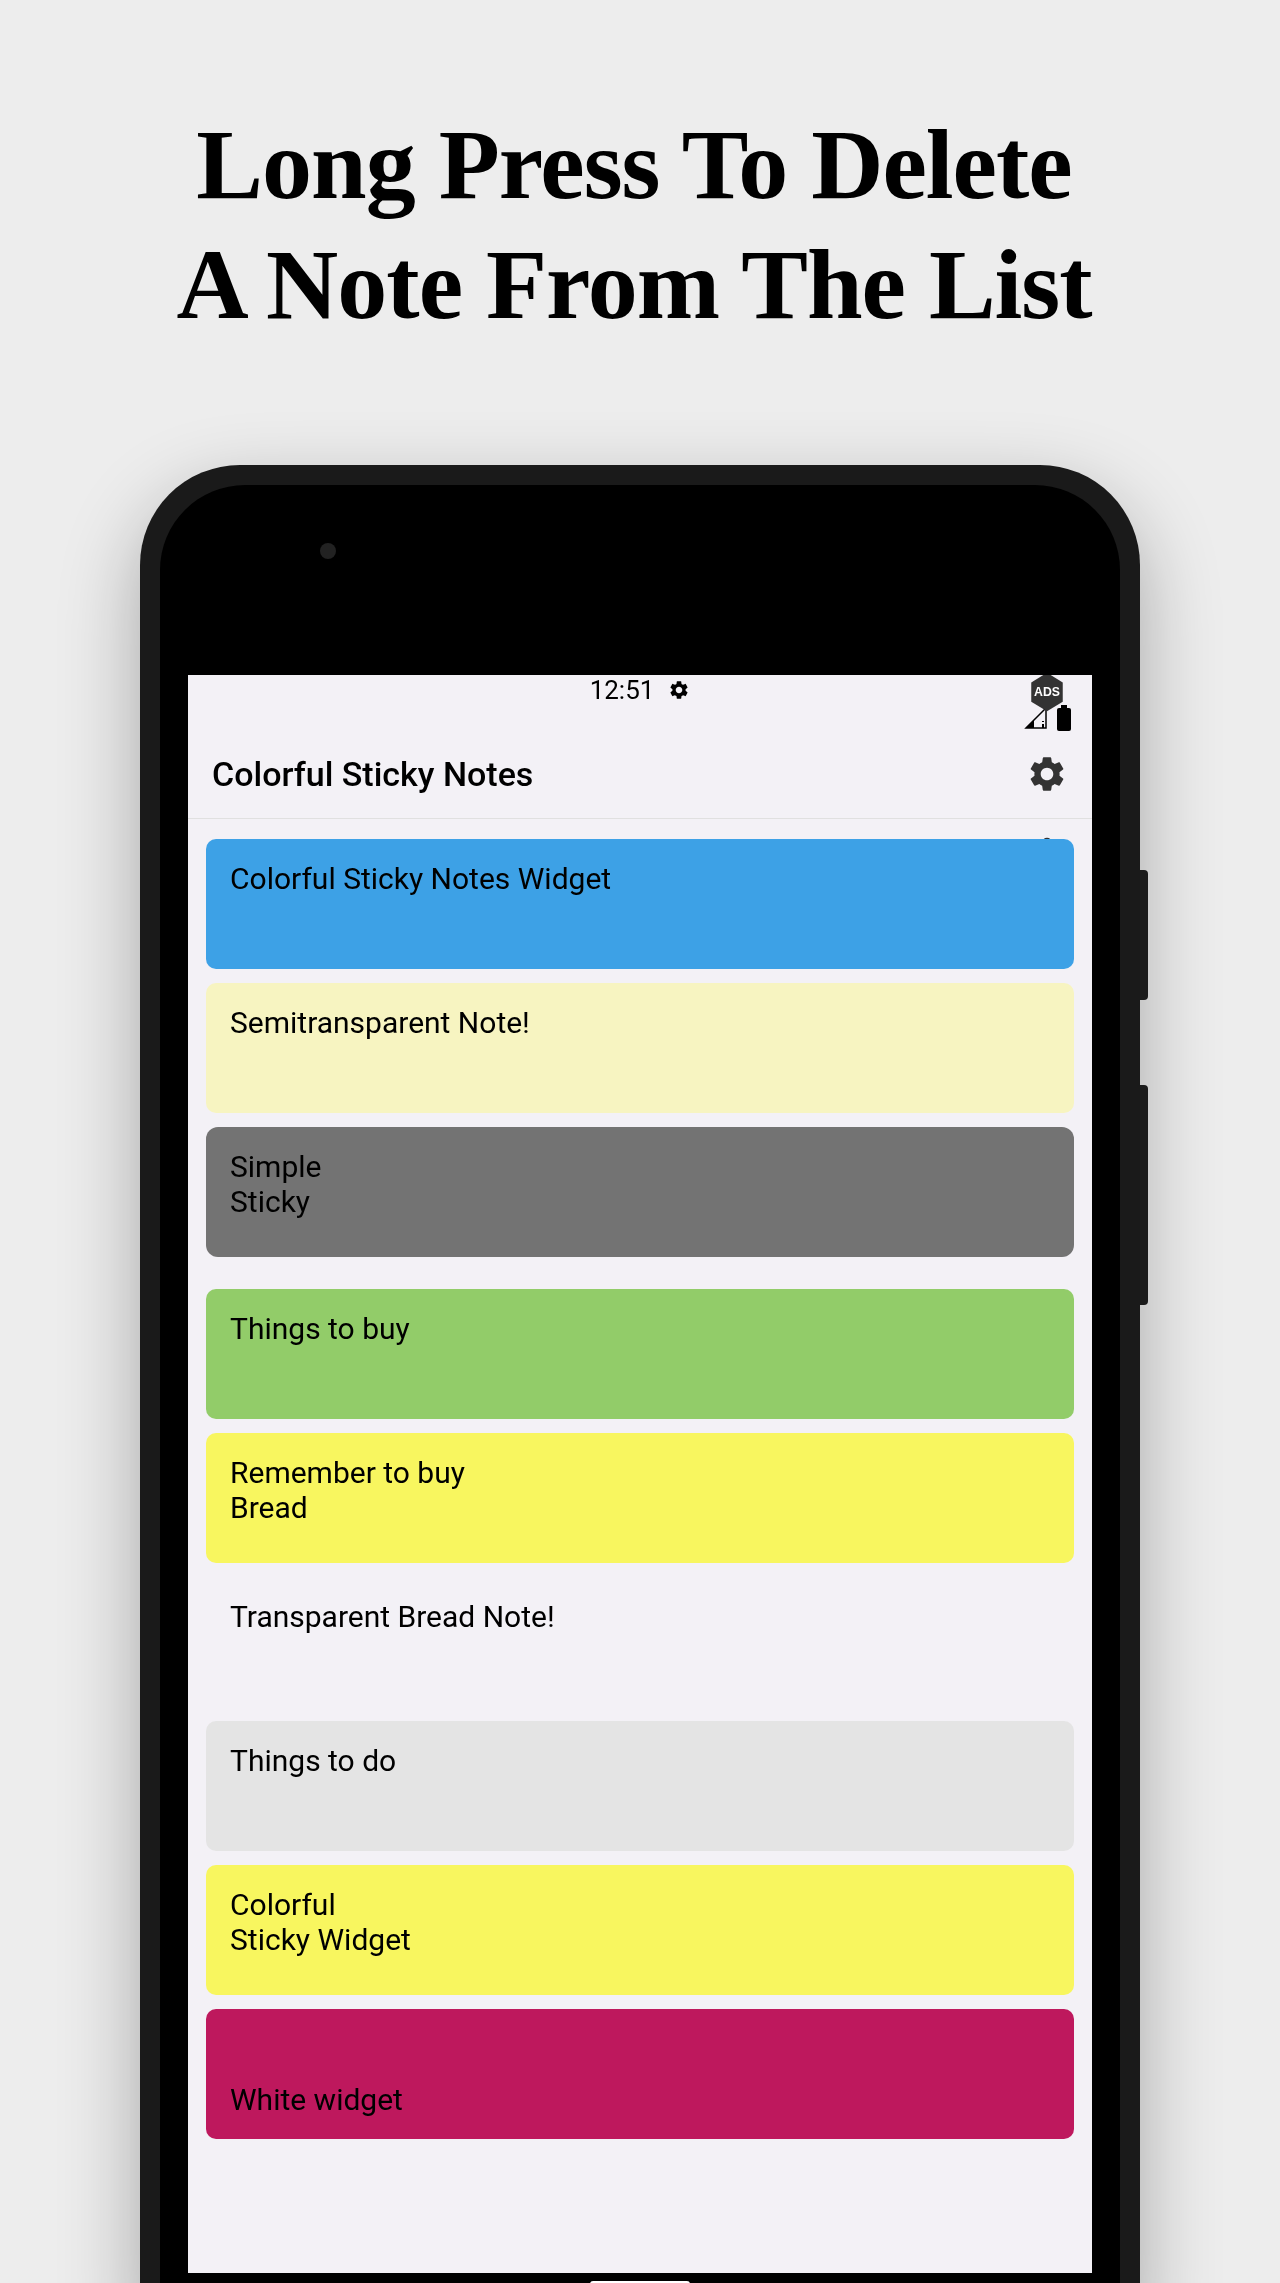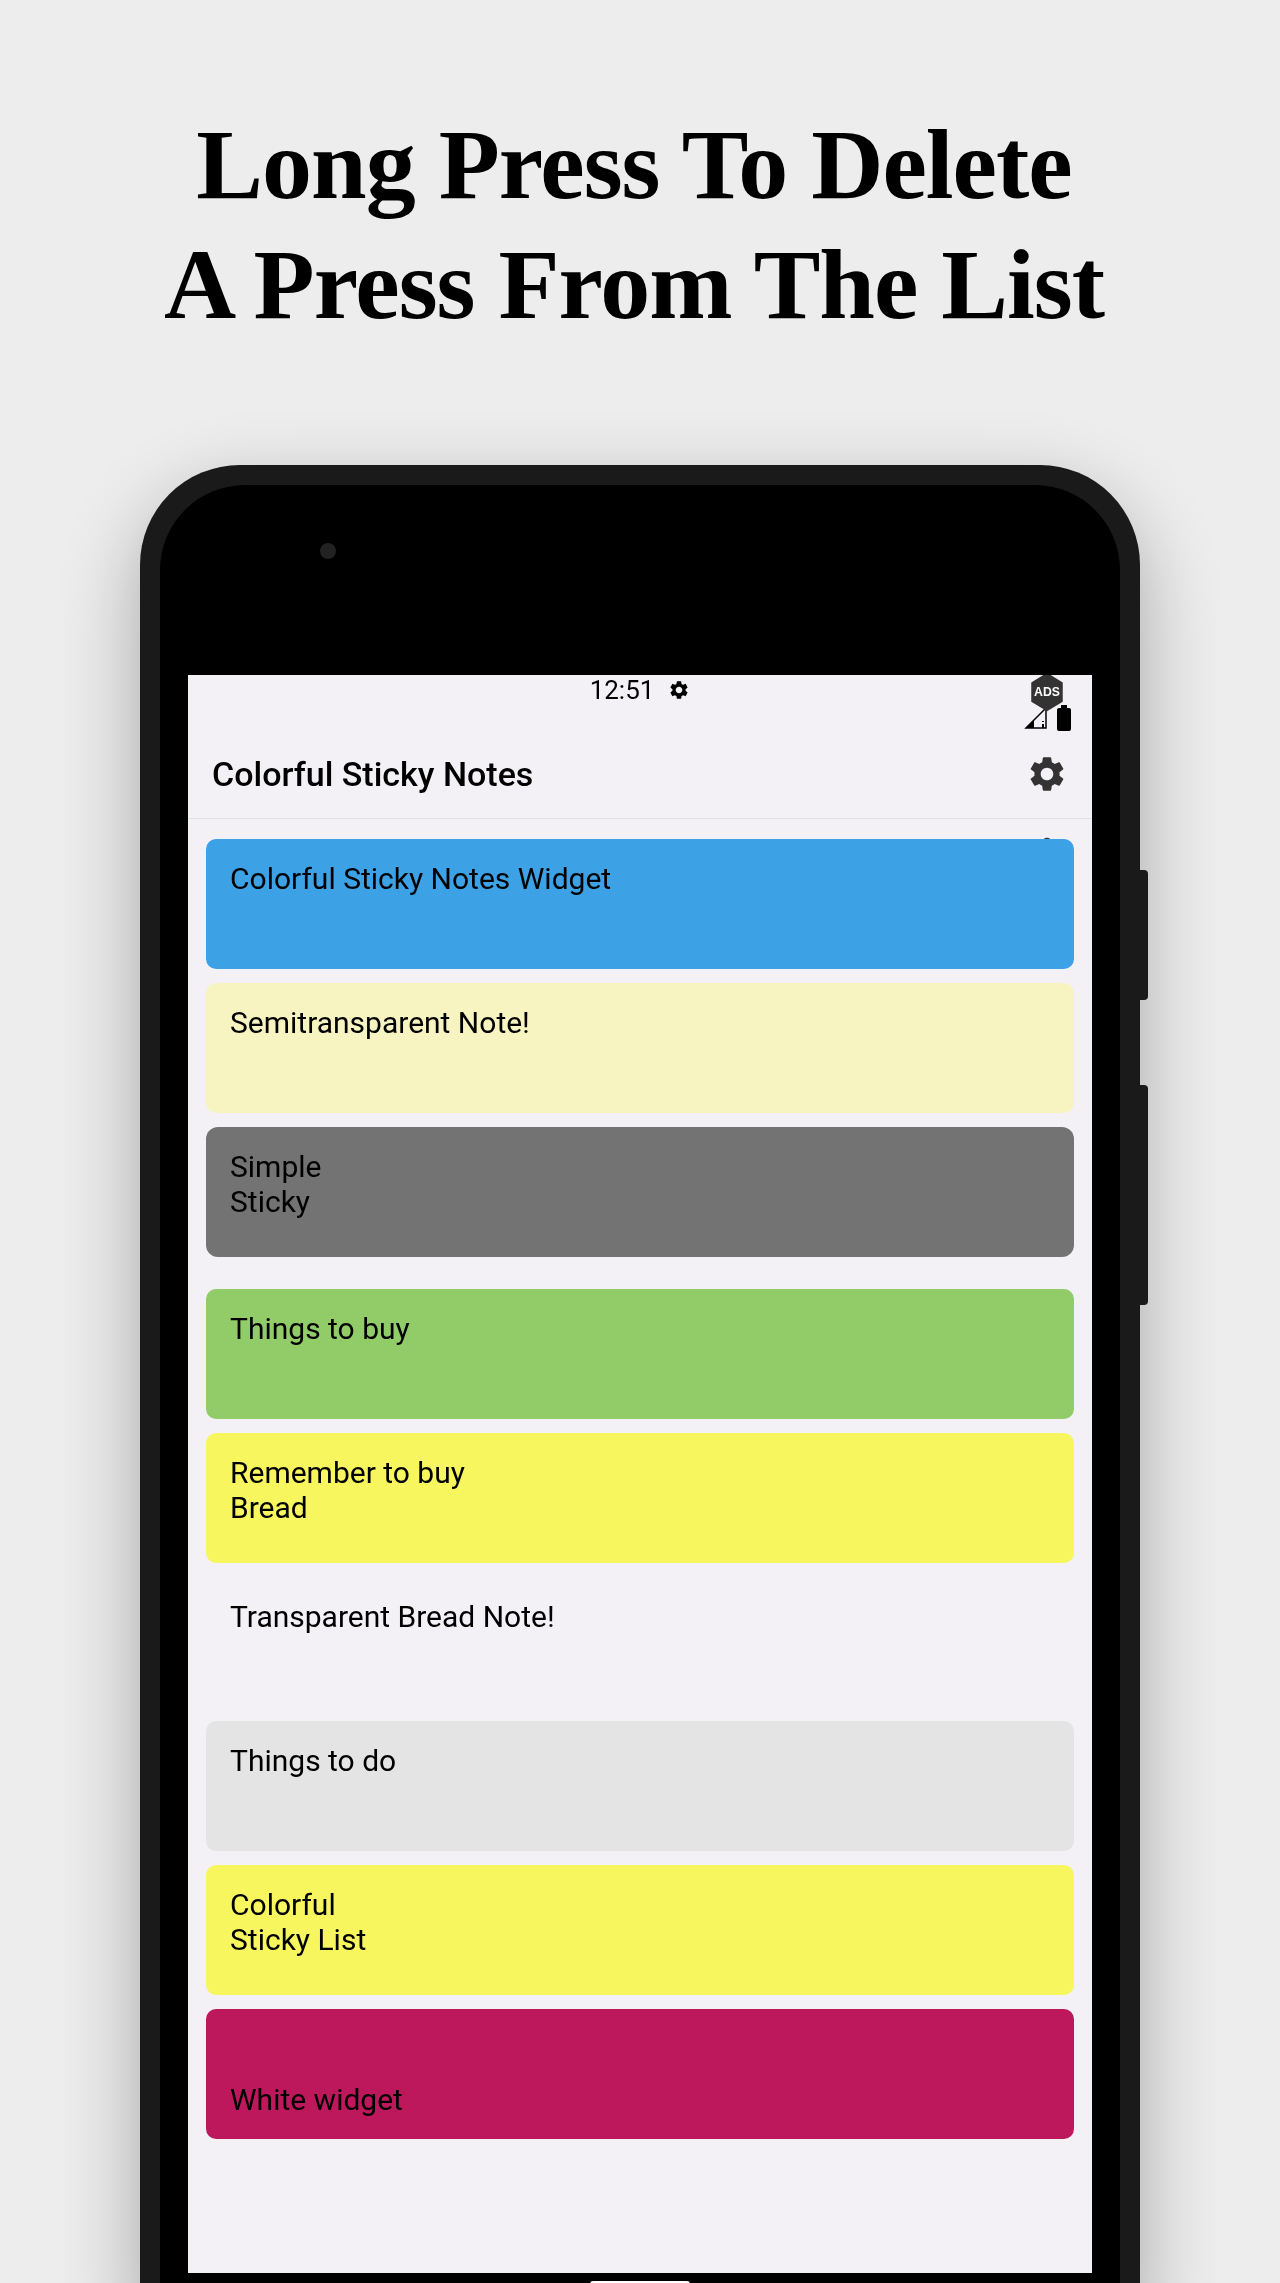--- a/index.html
+++ b/index.html
@@ -199,21 +199,21 @@
       height: 6px;
       background: #fff;
       border-radius: 3px;
     }
   </style>
 </head>
 <body>
 
 <div class="headline">
   <div>Long Press To Delete</div>
-  <div>A Press From The List</div>
+  <div>A Note From The List</div>
 </div>
 
 <div class="phone-frame">
   <div class="phone-side-button-1"></div>
   <div class="phone-side-button-2"></div>
   <div class="phone-inner">
     <div class="phone-speaker"></div>
     <div class="phone-camera"></div>
 
     <div class="screen">
@@ -272,21 +272,21 @@
           <div class="note-item" style="background: rgb(61, 161, 230);"><span>Colorful Sticky Notes Widget</span></div>
           <div class="note-item" style="background: rgb(247, 244, 193);"><span>Semitransparent Note!</span></div>
           <div class="note-item" style="background: #737373; border-radius: 12px;"><span>Simple
 Sticky</span></div>
           <div class="note-item" style="background: rgb(146, 204, 105); margin-top: 18px;"><span>Things to buy</span></div>
           <div class="note-item" style="background: rgb(248, 246, 95);"><span>Remember to buy
 Bread</span></div>
           <div class="note-item" style="background: transparent;"><span>Transparent Bread Note!</span></div>
           <div class="note-item" style="background: rgb(228, 228, 228);"><span>Things to do</span></div>
           <div class="note-item" style="background: rgb(248, 246, 95);"><span>Colorful
-Sticky List</span></div>
+Sticky Widget</span></div>
           <div class="note-item" style="background: #be185d; align-items: flex-end;"><span>White widget</span></div>
         </div>
 
       <div class="bottom-bar">
         <div class="nav-indicator"></div>
       </div>
 
     </div>
   </div>
 </div>

